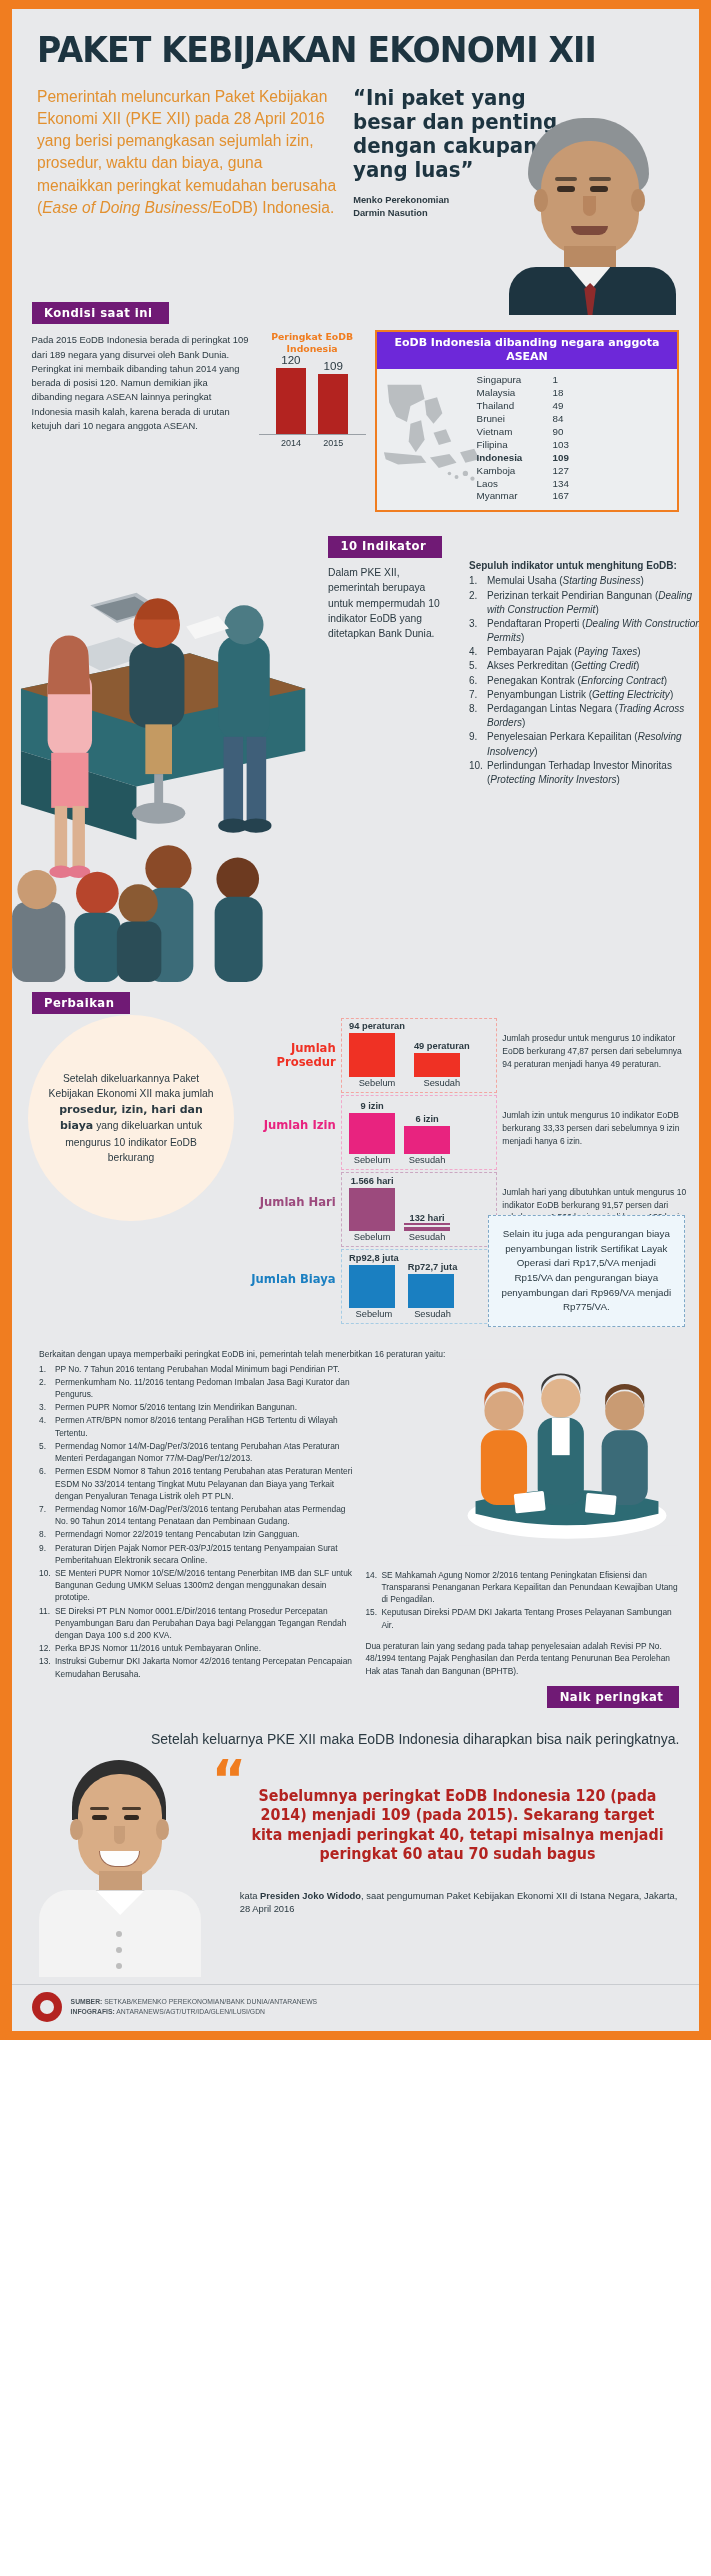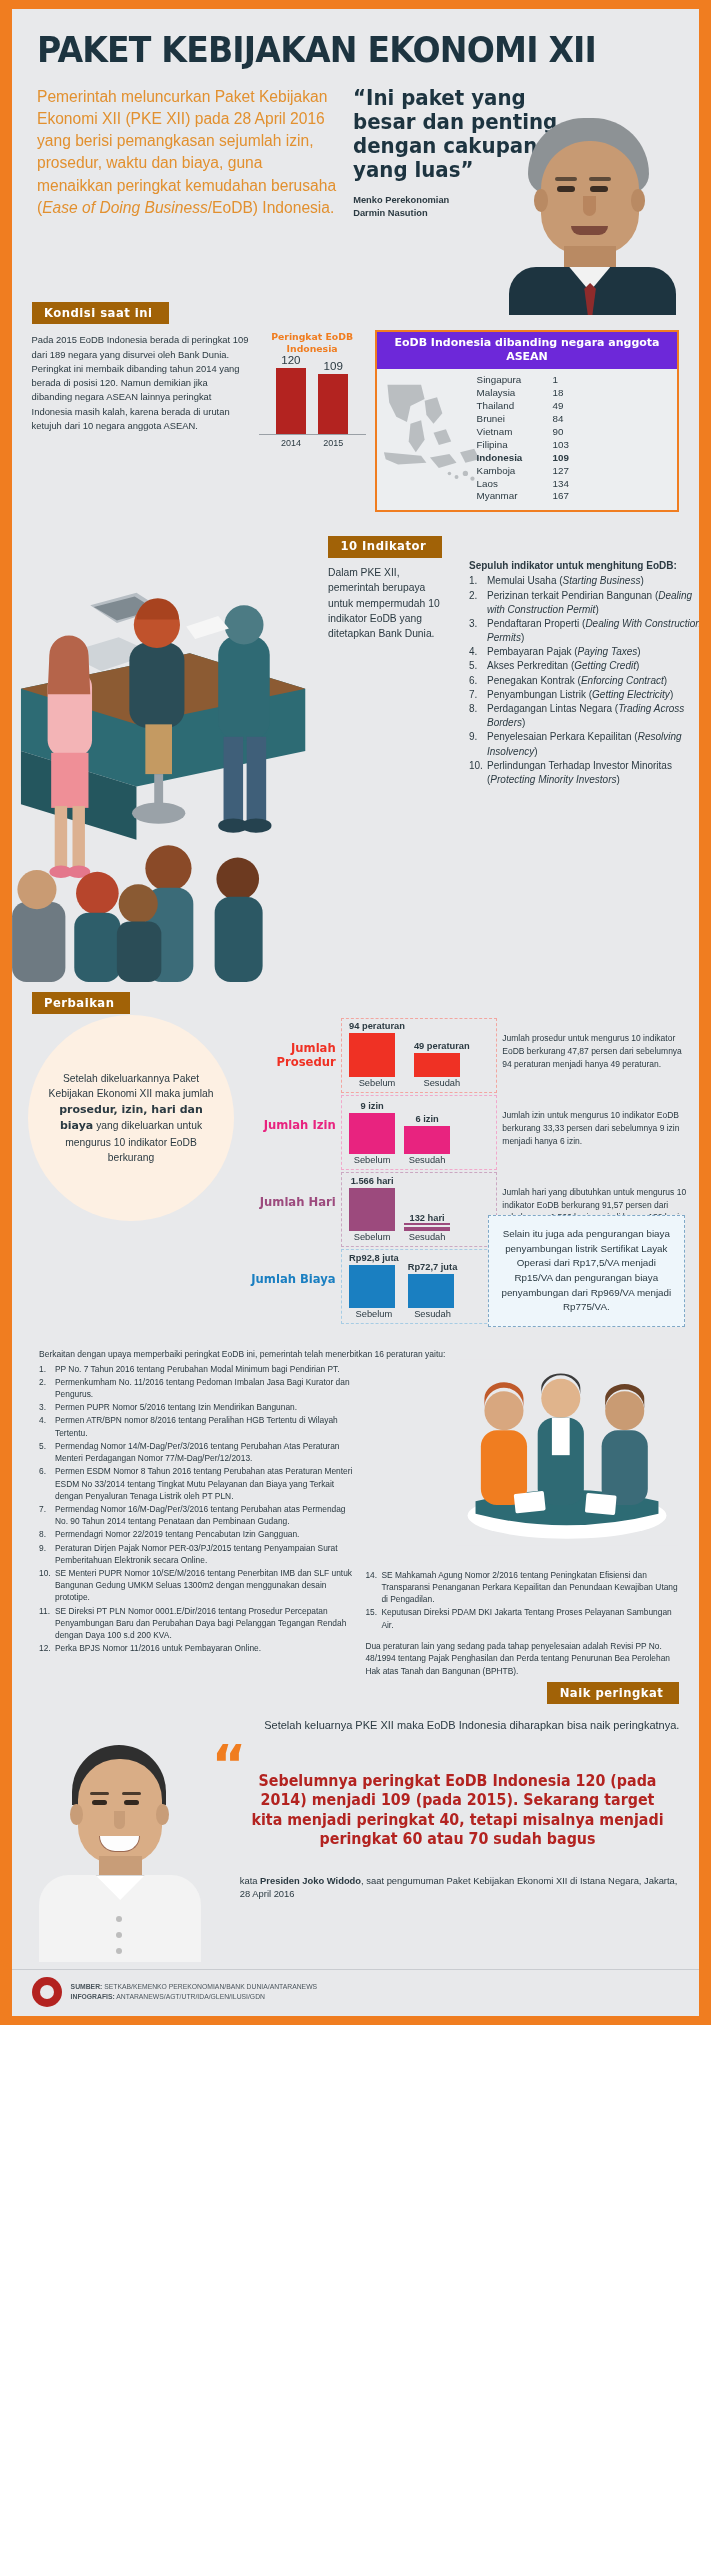--- a/index.html
+++ b/index.html
@@ -73,21 +73,21 @@
   .f-brow.l{ left:50px; } .f-brow.r{ left:84px; }
   .f-nose { position:absolute; left:78px; top:78px; width:12.4px; height:19.6px; background:#b8855e; border-radius:0 0 7.1px 7.1px; }
   .f-mouth{ position:absolute; left:66px; top:108px; width:37px; height:9px; background:#7d4a3c; border-radius:0 0 18px 18px; }
   .f-neck { position:absolute; left:59px; top:128px; width:52px; height:30px; background:#b98a63; }
   .f-body { position:absolute; left:3.6px; top:149px; width:167px; height:48px; background:#1d3440; border-radius:27px 27px 0 0; }
   .f-shirt{ position:absolute; left:64px; top:149px; width:41px; height:41px; background:#f2f2f2; clip-path: polygon(0 0, 100% 0, 50% 60%); }
   .f-tie  { position:absolute; left:79px; top:165px; width:11.6px; height:32px; background:#8e2b2b; clip-path: polygon(50% 0, 100% 18%, 70% 100%, 30% 100%, 0 18%); }
   
   .tag {
     display: inline-block;
-    background: #a16207;
+    background: #701a75;
     color: #ffffff;
     font-family: "DejaVu Sans", sans-serif;
     font-weight: bold;
     font-size: 11.6px;
     padding: 3.6px 16px 4.4px 12.4px;
     letter-spacing: 0.5px;
   }
   
   .sec-kondisi { margin-top: 12.4px; padding: 0 0 0 0; position: relative; }
   .kondisi-row { display: flex; padding: 0 19.6px; gap: 9px; align-items: flex-start; }
@@ -183,21 +183,21 @@
   .reg-cols { display: flex; gap: 12.4px; padding: 0 19.6px 0 27px; }
   .reg-col { flex: 1; }
   .reg-col.second { padding-top: 206px; }
   .reg-item { display: flex; font-size: 8.4px; line-height: 1.46; color: #2b3a42; margin-bottom: 0.9px; }
   .reg-item .n { flex: 0 0 16px; }
   .reg-tail { font-size: 8.4px; line-height: 1.48; margin-top: 9px; }
   .reg-art { position: absolute; right: 21.3px; top: 16px; width: 222px; height: 187px; }
   
   .sec-naik { position: relative; margin-top: 5.3px; padding-bottom: 7.1px; }
   .naik-head { text-align: right; padding-right: 19.6px; }
-  .naik-sub { text-align: right; padding-right: 19.6px; font-size: 11px; line-height: 1.45; margin-top: 14px; color: #2b3a42; }
+  .naik-sub { text-align: right; padding-right: 19.6px; font-size: 14px; line-height: 1.45; margin-top: 21px; color: #2b3a42; }
   .naik-body { display: flex; margin-top: 5.3px; }
   .jk-photo { flex: 0 0 187px; position: relative; height: 222px; margin-left: 14.2px; }
   .jk-hair { position:absolute; left:46px; top:5.3px; width:94px; height:60px; background:#2f2f2f; border-radius:48px 48px 0 0; }
   .jk-head { position:absolute; left:52px; top:19.6px; width:84px; height:105px; background:#d9ad86; border-radius:41px 41px 37px 37px; }
   .jk-ear  { position:absolute; top:64px; width:12.4px; height:21.3px; background:#c89d78; border-radius:50%; }
   .jk-ear.l{ left:44px;} .jk-ear.r{ left:130px;}
   .jk-eye  { position:absolute; top:60px; width:15px; height:5.3px; background:#33281f; border-radius:4.4px; }
   .jk-eye.l{ left:66px;} .jk-eye.r{ left:98px;}
   .jk-brow { position:absolute; top:52px; width:18.7px; height:3.6px; background:#4a3a2c; border-radius:2.7px; }
   .jk-brow.l{ left:64px;} .jk-brow.r{ left:96px;}
@@ -628,20 +628,24 @@
             <span>SE Menteri PUPR Nomor 10/SE/M/2016 tentang Penerbitan IMB dan SLF untuk Bangunan Gedung UMKM Seluas 1300m2 dengan menggunakan desain prototipe.</span>
           </div>
         <div class="reg-item">
             <span class="n">11.</span>
             <span>SE Direksi PT PLN Nomor 0001.E/Dir/2016 tentang Prosedur Percepatan Penyambungan Baru dan Perubahan Daya bagi Pelanggan Tegangan Rendah dengan Daya 100 s.d 200 KVA.</span>
           </div>
         <div class="reg-item">
             <span class="n">12.</span>
             <span>Perka BPJS Nomor 11/2016 untuk Pembayaran Online.</span>
           </div>
+        <div class="reg-item">
+            <span class="n">13.</span>
+            <span>Instruksi Gubernur DKI Jakarta Nomor 42/2016 tentang Percepatan Pencapaian Kemudahan Berusaha.</span>
+          </div>
       </div>
       <div class="reg-col second">
         <div class="reg-item">
             <span class="n">14.</span>
             <span>SE Mahkamah Agung Nomor 2/2016 tentang Peningkatan Efisiensi dan Transparansi Penanganan Perkara Kepailitan dan Penundaan Kewajiban Utang di Pengadilan.</span>
           </div>
         <div class="reg-item">
             <span class="n">15.</span>
             <span>Keputusan Direksi PDAM DKI Jakarta Tentang Proses Pelayanan Sambungan Air.</span>
           </div>

